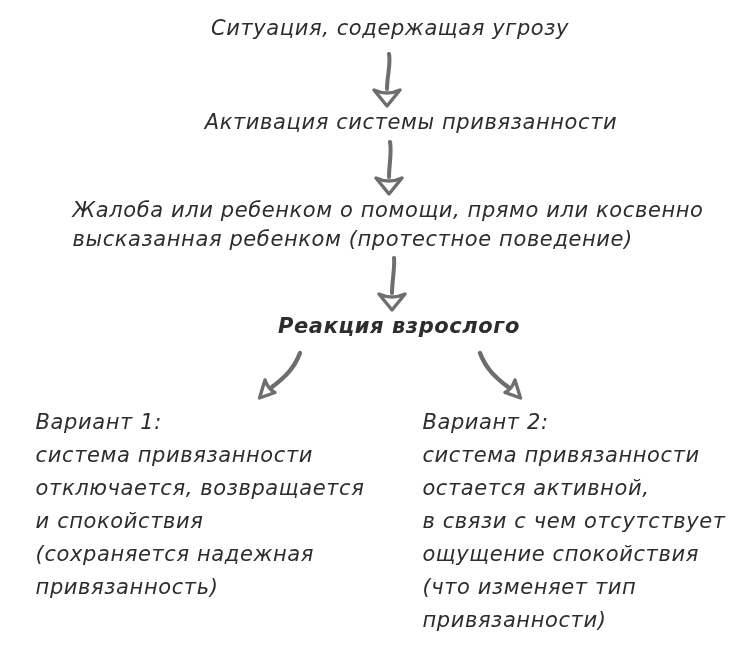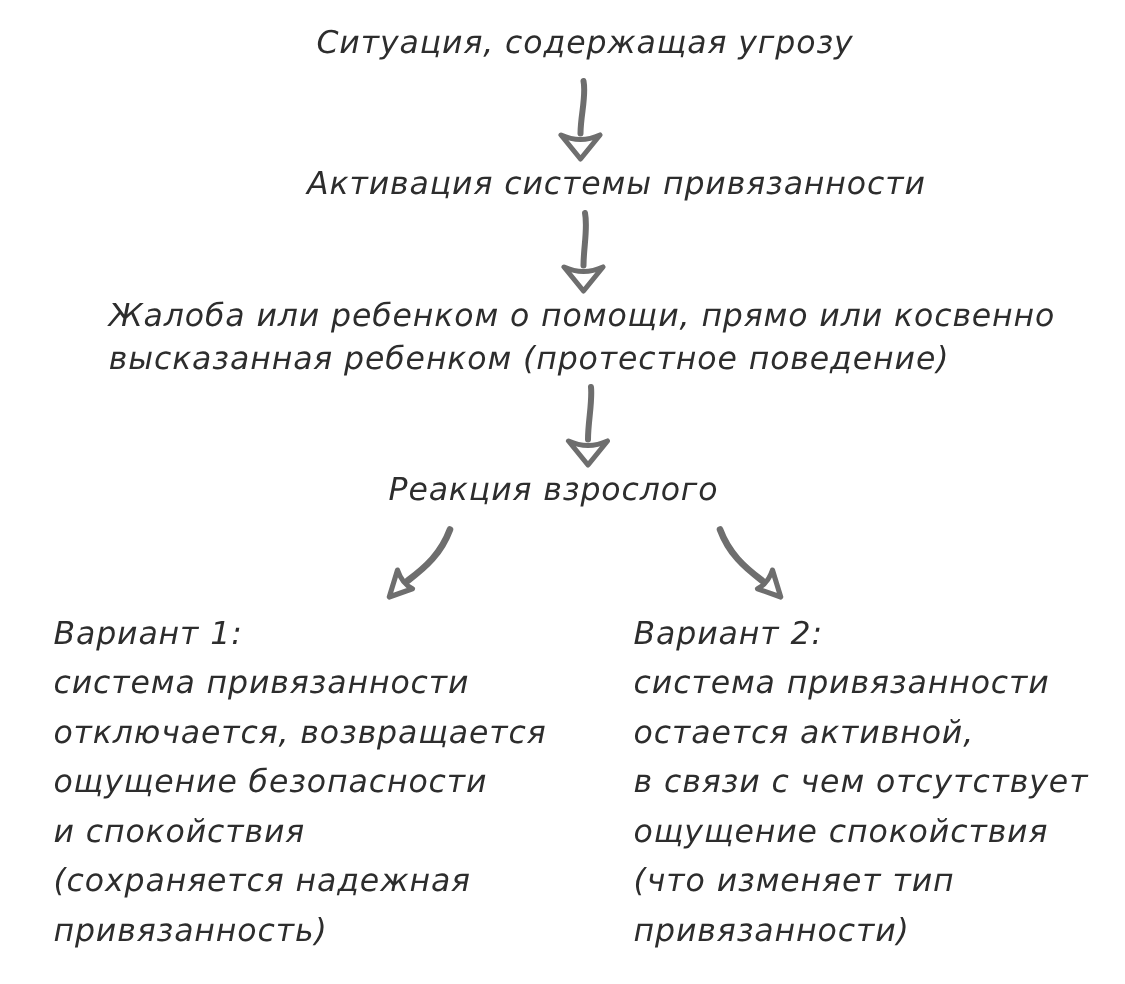--- a/index.html
+++ b/index.html
@@ -60,41 +60,40 @@
     <div>высказанная ребенком (протестное поведение)</div>
   </div>
 
   <div class="arrow" style="left:392px; top:256px;">
     <svg width="40" height="56" viewBox="0 0 40 56" aria-hidden="true">
       <path d="M22 2 C23 12 20 25 20 37" fill="none" stroke="#6e6e6e" stroke-width="4" stroke-linecap="round"></path>
       <path d="M7 38 Q20 44 33 38 L20 54 Z" fill="#ffffff" stroke="#6e6e6e" stroke-width="3.4" stroke-linejoin="round"></path>
     </svg>
   </div>
 
-  <div class="node" style="left:369px; top:314px;">Реакция взрослого</div>
+  <div class="node" style="left:399px; top:314px;font-weight:bold;">Реакция взрослого</div>
 
   <div class="arrow" style="left:278px; top:349px;">
     <svg width="54" height="54" viewBox="0 0 54 54" aria-hidden="true">
       <path d="M49 4 C43 20 33 29 21 38" fill="none" stroke="#6e6e6e" stroke-width="4.4" stroke-linecap="round"></path>
       <path d="M14 31 Q17 40 24 43.5 L8.5 49 Z" fill="#ffffff" stroke="#6e6e6e" stroke-width="3.4" stroke-linejoin="round"></path>
     </svg>
   </div>
 
   <div class="arrow flip" style="left:502px; top:349px;">
     <svg width="54" height="54" viewBox="0 0 54 54" aria-hidden="true">
       <path d="M49 4 C43 20 33 29 21 38" fill="none" stroke="#6e6e6e" stroke-width="4.4" stroke-linecap="round"></path>
       <path d="M14 31 Q17 40 24 43.5 L8.5 49 Z" fill="#ffffff" stroke="#6e6e6e" stroke-width="3.4" stroke-linejoin="round"></path>
     </svg>
   </div>
 
   <div class="node v-block" style="left:200px; top:406px;font-style:italic;">
     <div>Вариант 1:</div>
     <div>система привязанности</div>
     <div>отключается, возвращается</div>
-    <div>ощущение безопасности</div>
     <div>и спокойствия</div>
     <div>(сохраняется надежная</div>
     <div>привязанность)</div>
   </div>
 
   <div class="node v-block" style="left:574px; top:406px;">
     <div>Вариант 2:</div>
     <div>система привязанности</div>
     <div>остается активной,</div>
     <div>в связи с чем отсутствует</div>

